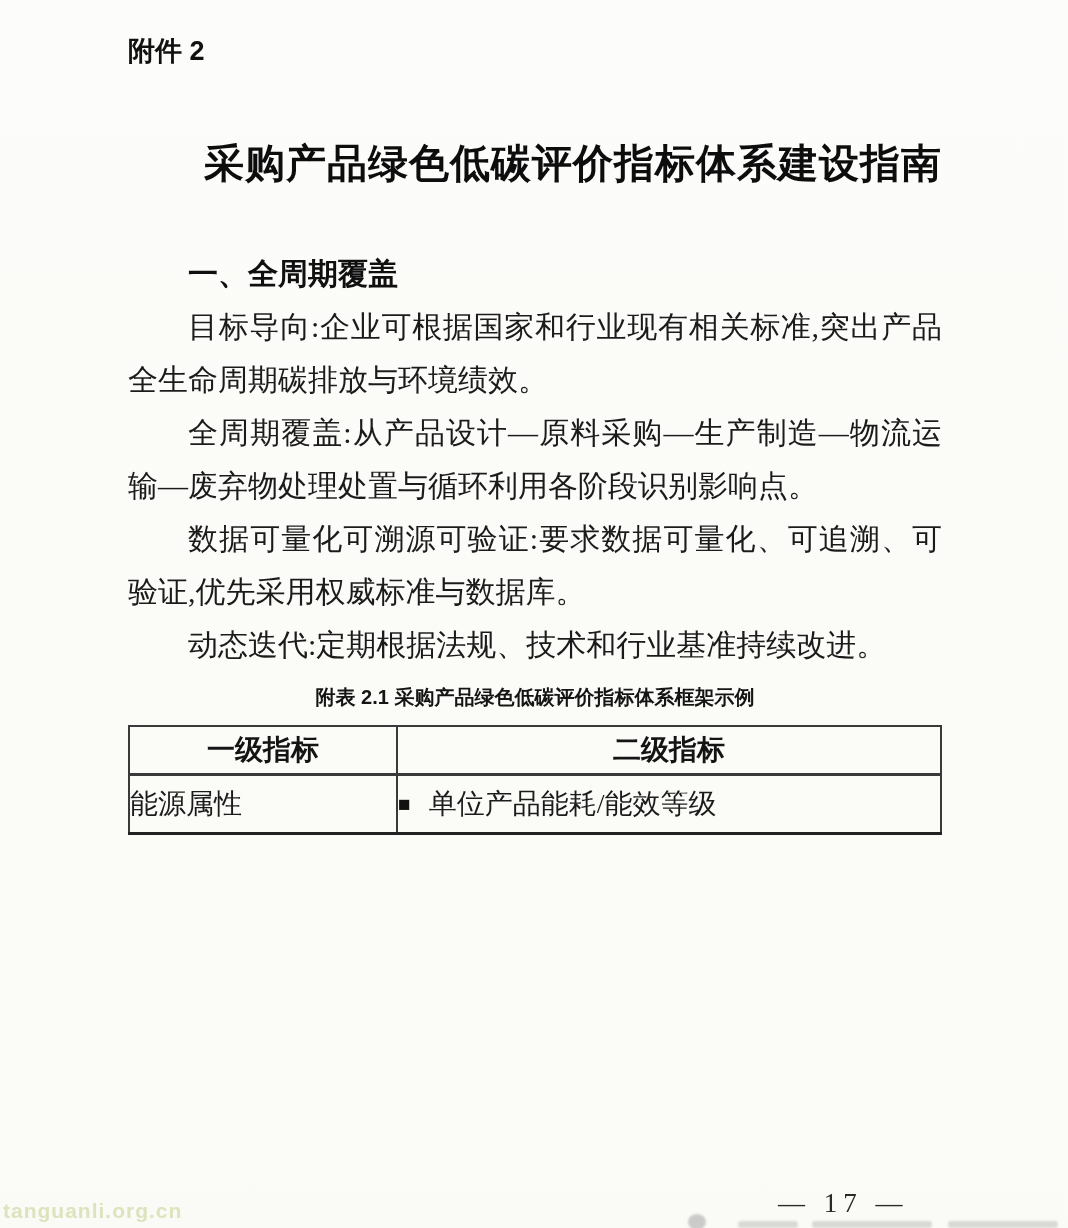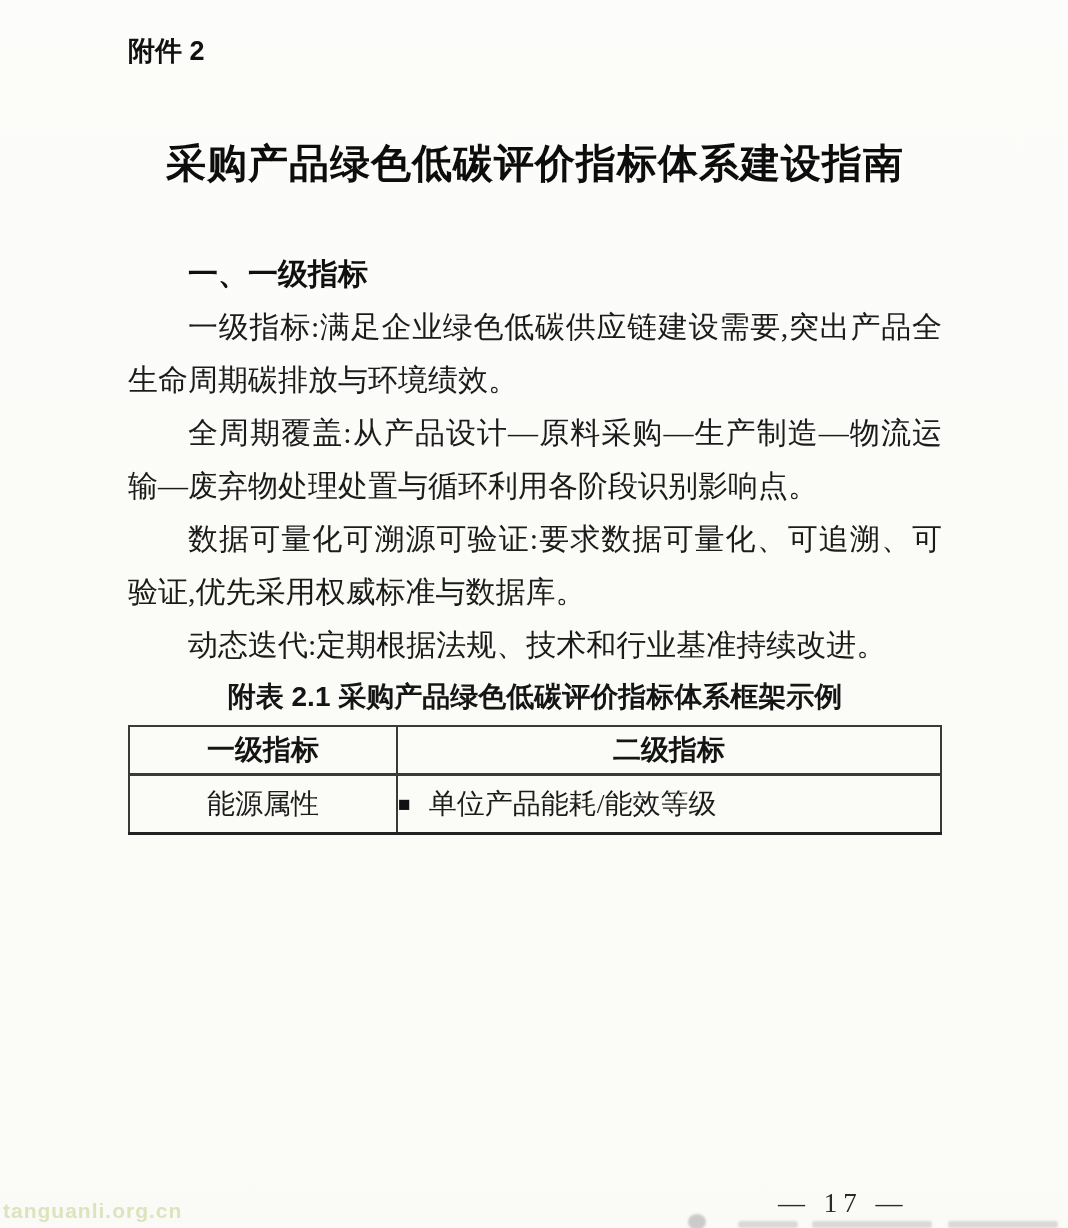--- a/index.html
+++ b/index.html
@@ -15,42 +15,42 @@
   .content{
     position:absolute;left:128px;top:17px;width:814px;
   }
   .attachment{
     margin-top:14px;
     font-family:"Liberation Sans","DejaVu Sans",sans-serif;
     font-weight:bold;font-size:27px;line-height:40px;color:#111;
   }
   .doc-title{
     margin-top:68px;
-    text-align:center;
+    text-align:right;
     font-weight:bold;font-size:40px;line-height:50px;
     letter-spacing:1px;color:#0d0d0d;
   }
   .h-sec{
     margin:0;padding:0;
     text-indent:2em;
     font-family:"Liberation Sans","DejaVu Sans",sans-serif;
     font-weight:bold;font-size:30px;line-height:53px;color:#101010;
   }
   .h-first{margin-top:58px;}
   .para{
     margin:0;padding:0;
     text-indent:2em;
     text-align:justify;
     font-size:30px;line-height:53px;color:#1b1b1b;
   }
   .tbl-caption{
     margin-top:6px;
     text-align:center;
     font-family:"Liberation Sans","DejaVu Sans",sans-serif;
-    font-weight:bold;font-size:28px;line-height:40px;color:#151515;
+    font-weight:bold;font-size:20px;line-height:40px;color:#151515;
   }
   table.frame{
     margin-top:8px;
     width:100%;
     border-collapse:collapse;
     table-layout:fixed;
   }
   table.frame td,table.frame th{
     border:2px solid #3a3a3a;
     padding:0;
@@ -62,21 +62,21 @@
     text-align:center;vertical-align:middle;
     border-bottom-width:3px;
   }
   table.frame td{
     height:56px;
     font-size:28px;color:#1b1b1b;
     vertical-align:middle;
     border-bottom:3px solid #222;
   }
   .col1{width:268px;}
-  td.cell-l1{text-align:center;border-radius:10px;}
+  td.cell-l1{text-align:left;border-radius:10px;}
   td.cell-l2{text-align:left;padding-left:38px;}
   .bullet-square{
     display:inline-block;
     font-size:21px;
     margin-right:18px;
     position:relative;top:-2px;
     color:#111;
   }
   .page-number{
     position:absolute;left:778px;top:1188px;
@@ -105,23 +105,23 @@
 </head>
 <body>
 
 <div class="page">
   <div class="content">
 
     <div class="attachment">附件 2</div>
 
     <div class="doc-title">采购产品绿色低碳评价指标体系建设指南</div>
 
-    <div class="h-sec h-first">一、一级指标</div>
+    <div class="h-sec h-first">一、全周期覆盖</div>
 
-    <p class="para">一级指标:满足企业绿色低碳供应链建设需要,突出产品全生命周期碳排放与环境绩效。</p>
+    <p class="para">目标导向:企业可根据国家和行业现有相关标准,突出产品全生命周期碳排放与环境绩效。</p>
     <p class="para">全周期覆盖:从产品设计—原料采购—生产制造—物流运输—废弃物处理处置与循环利用各阶段识别影响点。</p>
     <p class="para">数据可量化可溯源可验证:要求数据可量化、可追溯、可验证,优先采用权威标准与数据库。</p>
     <p class="para">动态迭代:定期根据法规、技术和行业基准持续改进。</p>
 
 
 
     <div class="tbl-caption">附表 2.1 采购产品绿色低碳评价指标体系框架示例</div>
 
     <table class="frame">
       <colgroup>

